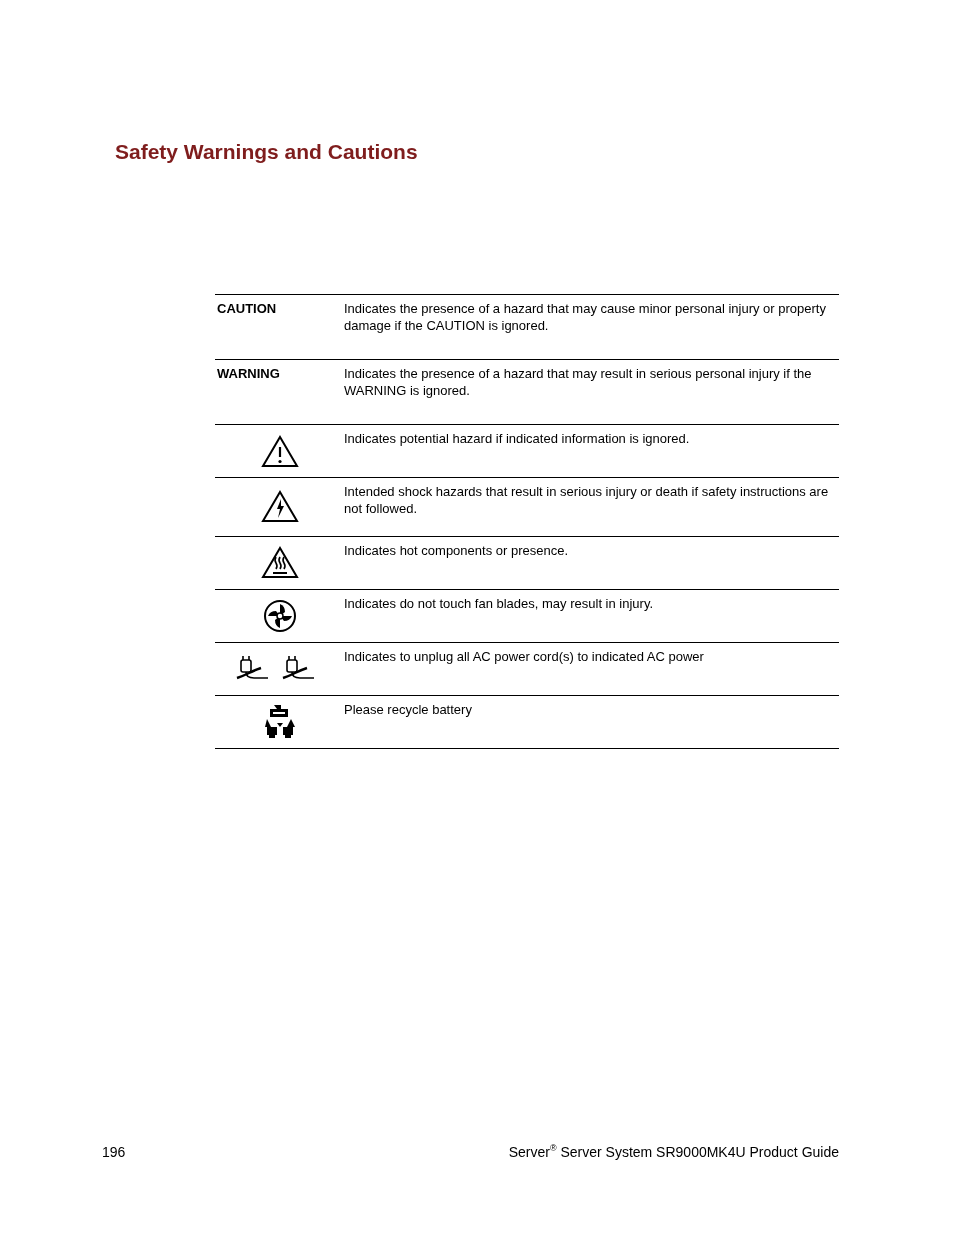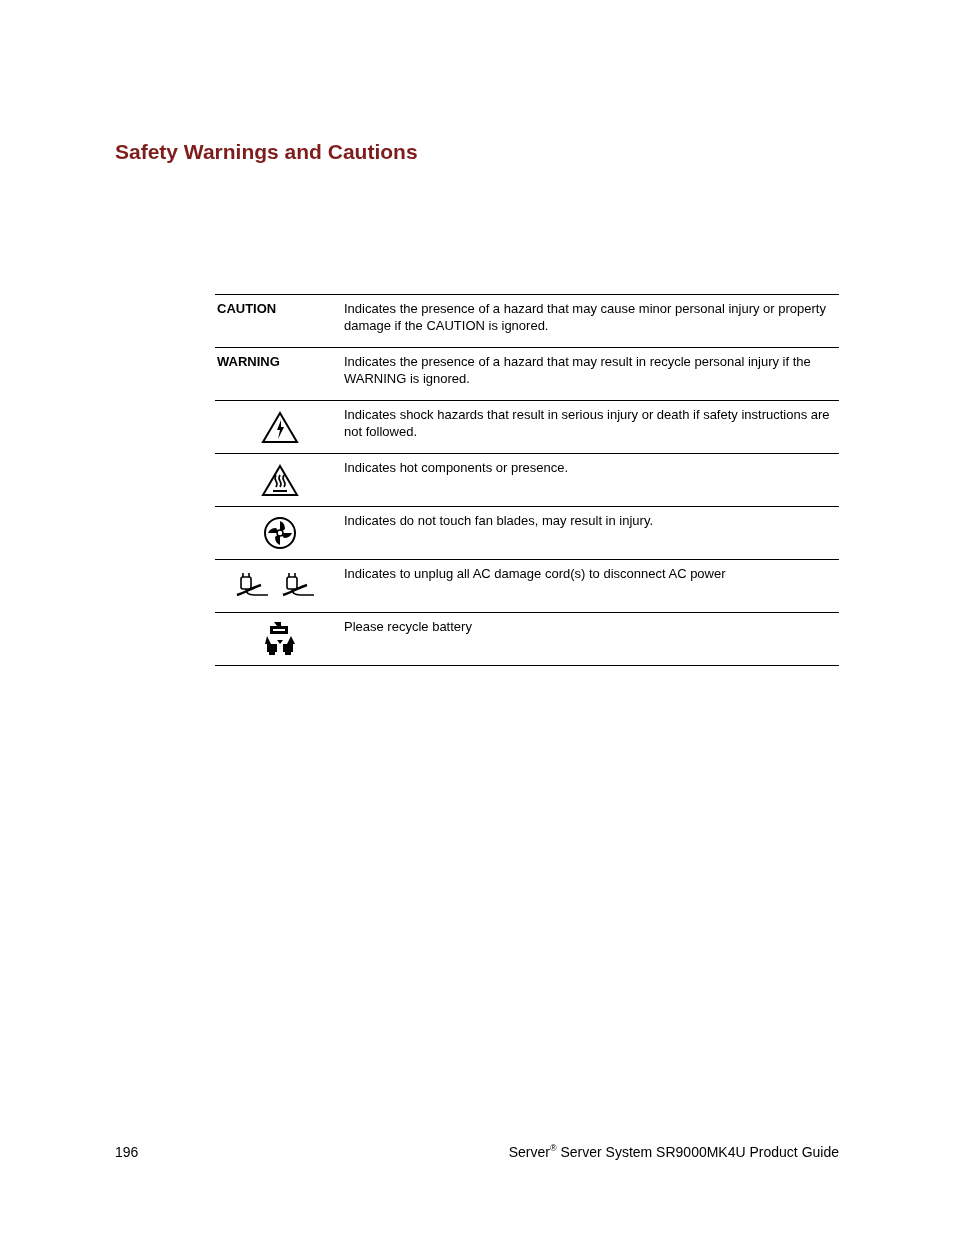--- a/index.html
+++ b/index.html
@@ -29,21 +29,21 @@
   }
   .safety-table {
     margin-top: 130px;
     margin-left: 100px;
     width: 624px;
     border-collapse: collapse;
   }
   .safety-table tr td {
     border-top: 1px solid #000;
     vertical-align: top;
-    padding: 6px 2px 6px 2px;
+    padding: 6px 2px 18px 2px;
     font-size: 13px;
     line-height: 1.3;
   }
   .safety-table tr:last-child td {
     border-bottom: 1px solid #000;
   }
   .safety-table td.label-cell {
     width: 125px;
     font-weight: bold;
     font-size: 13px;
@@ -65,21 +65,21 @@
     justify-content: center;
     align-items: center;
     height: 100%;
   }
   .icon-wrap svg {
     display: block;
   }
   .footer {
     position: absolute;
     bottom: 75px;
-    left: 115px;
+    left: 102px;
     right: 115px;
     display: flex;
     justify-content: space-between;
     align-items: baseline;
     font-size: 14px;
   }
   .footer-right sup {
     font-size: 9px;
   }
 </style>
@@ -90,32 +90,44 @@
   <h2 class="section-heading">Safety Warnings and Cautions</h2>
 
   <table class="safety-table">
     <tbody>
         <tr>
       <td class="label-cell">CAUTION</td>
       <td class="desc-cell">Indicates the presence of a hazard that may cause minor personal injury or property damage if the CAUTION is ignored.</td>
     </tr>
     <tr>
       <td class="label-cell">WARNING</td>
-      <td class="desc-cell">Indicates the presence of a hazard that may result in recycle personal injury if the WARNING is ignored.</td>
+      <td class="desc-cell">Indicates the presence of a hazard that may result in serious personal injury if the WARNING is ignored.</td>
+    </tr>
+    <tr>
+      <td class="icon-cell">
+        <div class="icon-wrap">
+          <svg width="38" height="33" viewBox="0 0 38 33">
+            <polygon points="19,2 36,31 2,31" fill="none" stroke="#000" stroke-width="2"></polygon>
+            <line x1="19" y1="12" x2="19" y2="22" stroke="#000" stroke-width="2.2"></line>
+            <circle cx="19" cy="26.5" r="1.6" fill="#000"></circle>
+          </svg>
+        </div>
+      </td>
+      <td class="desc-cell">Indicates potential hazard if indicated information is ignored.</td>
     </tr>
     <tr>
       <td class="icon-cell">
         <div class="icon-wrap">
           <svg width="38" height="33" viewBox="0 0 38 33">
             <polygon points="19,2 36,31 2,31" fill="none" stroke="#000" stroke-width="2"></polygon>
             <polygon points="20,9 16,19 19,19 17,28 23,16 20,16" fill="#000"></polygon>
           </svg>
         </div>
       </td>
-      <td class="desc-cell">Indicates shock hazards that result in serious injury or death if safety instructions are not followed.</td>
+      <td class="desc-cell">Intended shock hazards that result in serious injury or death if safety instructions are not followed.</td>
     </tr>
     <tr>
       <td class="icon-cell">
         <div class="icon-wrap">
           <svg width="38" height="33" viewBox="0 0 38 33">
             <polygon points="19,2 36,31 2,31" fill="none" stroke="#000" stroke-width="2"></polygon>
             <path d="M15 11 q-2 3 0 6 q2 3 0 6" fill="none" stroke="#000" stroke-width="1.6"></path>
             <path d="M19 11 q-2 3 0 6 q2 3 0 6" fill="none" stroke="#000" stroke-width="1.6"></path>
             <path d="M23 11 q-2 3 0 6 q2 3 0 6" fill="none" stroke="#000" stroke-width="1.6"></path>
             <line x1="12" y1="27" x2="26" y2="27" stroke="#000" stroke-width="2"></line>
@@ -155,21 +167,21 @@
             <g stroke="#000" fill="none" stroke-width="1.6" transform="translate(46,0)">
               <rect x="6" y="6" width="10" height="12" rx="2"></rect>
               <line x1="8" y1="2" x2="8" y2="6"></line>
               <line x1="14" y1="2" x2="14" y2="6"></line>
               <path d="M11 18 q0 6 8 6 q10 0 14 0"></path>
               <path d="M2 24 q6 -2 12 -5 q6 -3 12 -5" stroke-width="2.4"></path>
             </g>
           </svg>
         </div>
       </td>
-      <td class="desc-cell">Indicates to unplug all AC damage cord(s) to disconnect AC power</td>
+      <td class="desc-cell">Indicates to unplug all AC power cord(s) to indicated AC power</td>
     </tr>
     <tr>
       <td class="icon-cell">
         <div class="icon-wrap">
           <svg width="34" height="34" viewBox="0 0 34 34">
             <g fill="#000">
               <path d="M7 4 L14 4 L11 0 L18 0 L18 4 L25 4 L25 12 L7 12 Z  M10 7 L22 7 L22 9 L10 9 Z" fill-rule="evenodd"></path>
               <path d="M4 14 L8 22 L2 22 Z" transform="translate(0,0)"></path>
               <path d="M28 14 L32 22 L24 22 Z" transform="translate(0,0)"></path>
               <rect x="4" y="22" width="10" height="8"></rect>

